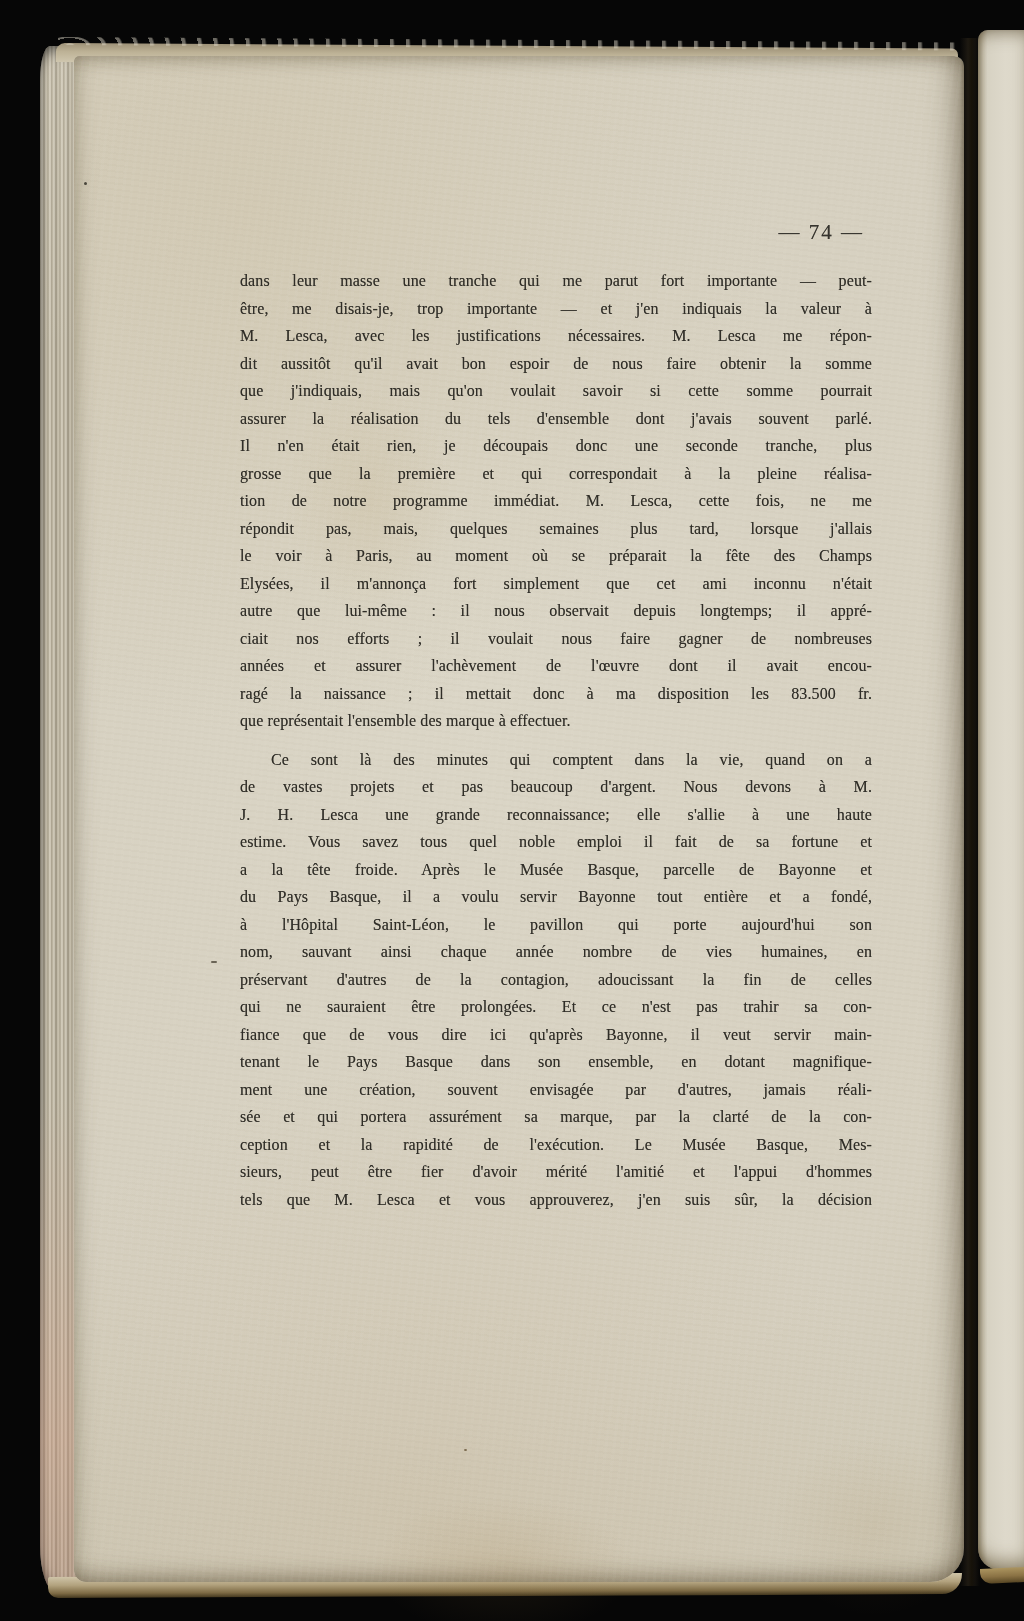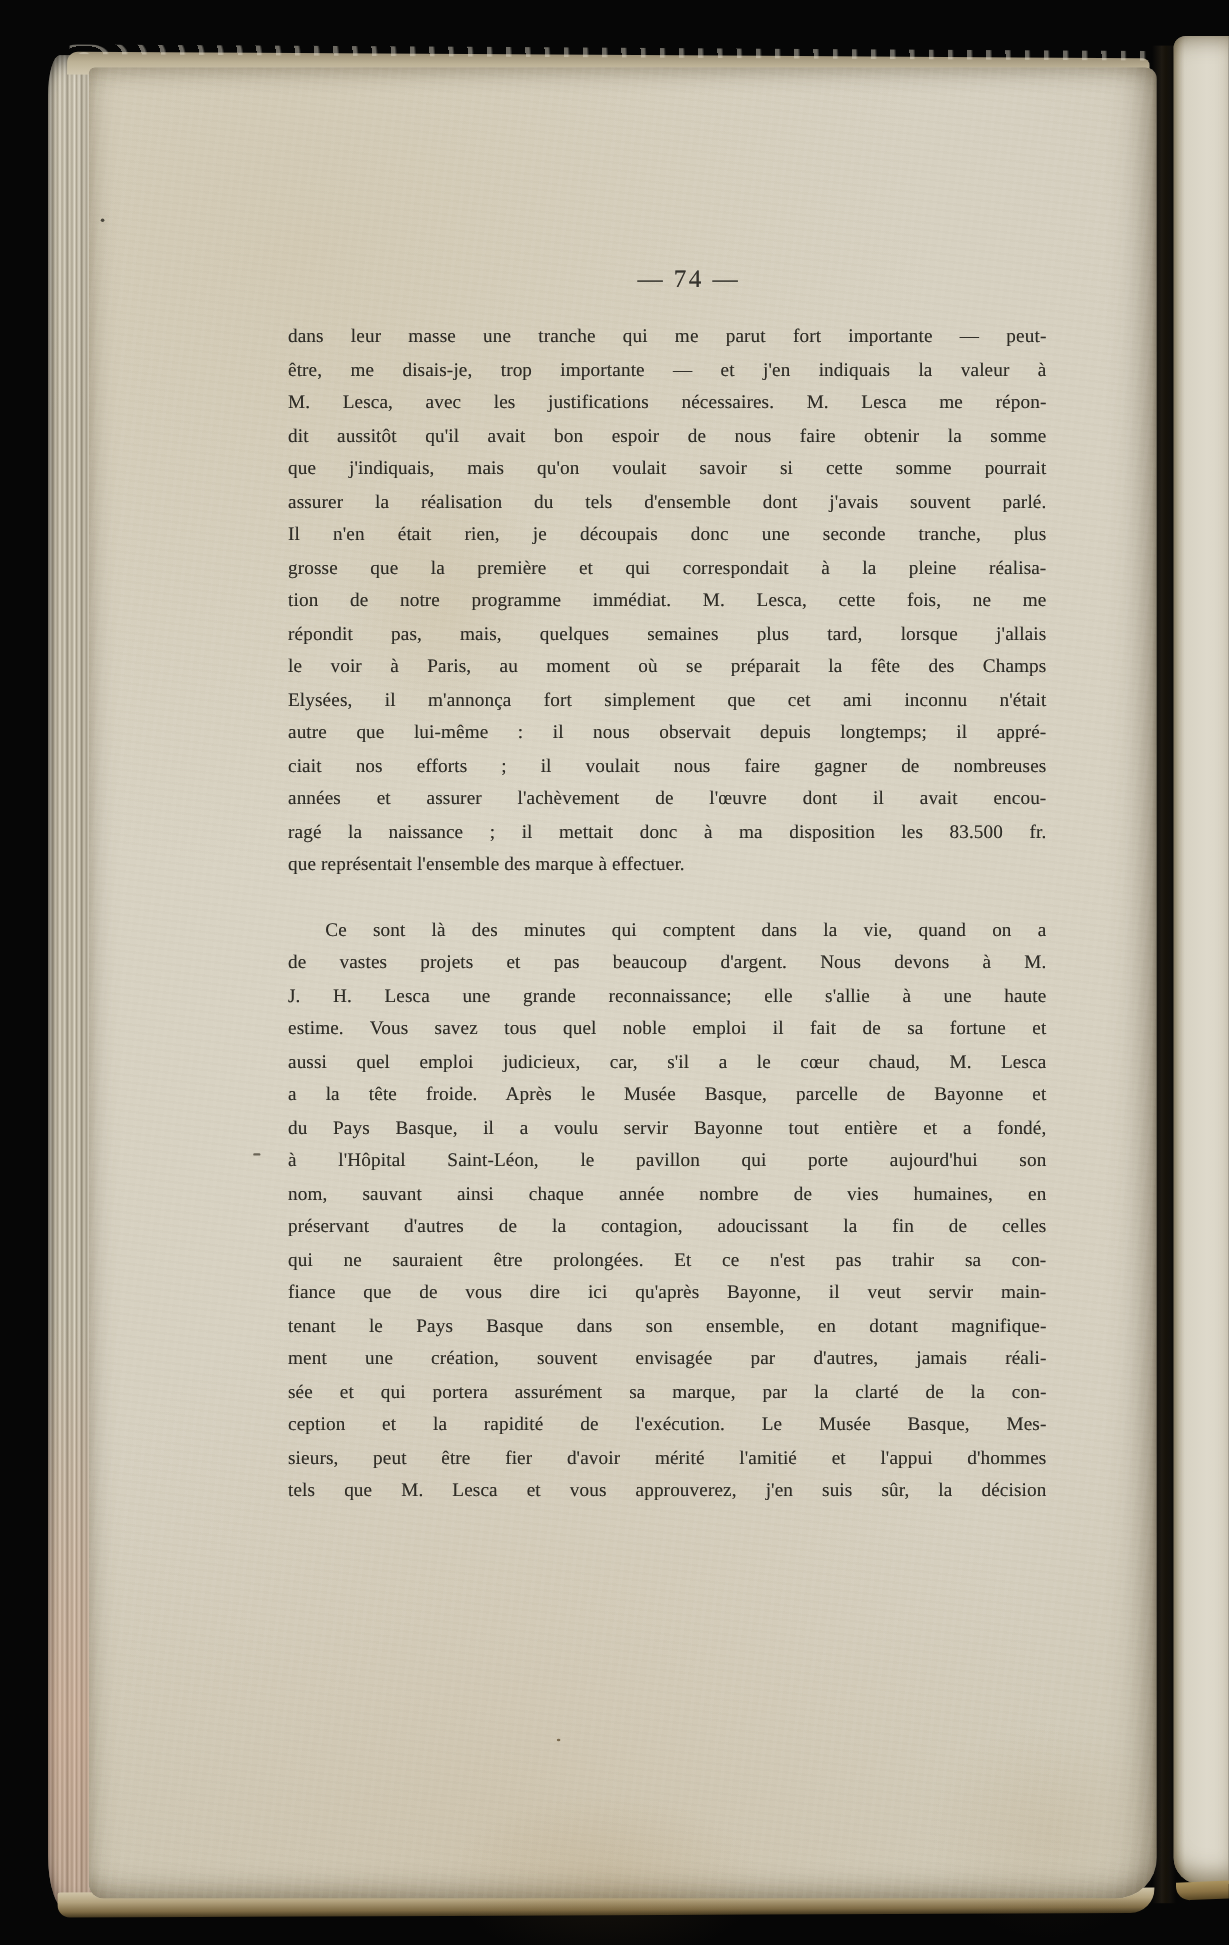--- a/index.html
+++ b/index.html
@@ -105,32 +105,32 @@
   }
   .next-page::after { 
     content: ""; position: absolute; left: 2px; right: 0; bottom: -13px; height: 15px;
     background: linear-gradient(180deg, #ab945f 0%, #8a7244 55%, #574624 100%);
     border-radius: 0 0 0 12px;
     transform: skewY(-2.5deg);
   }
 
   
   .page-number {
-    position: absolute; left: 258px; top: 219px; width: 632px;
-    text-align: center; font-size: 21px; line-height: 26px;
+    position: absolute; left: 232px; top: 219px; width: 632px;
+    text-align: right; font-size: 21px; line-height: 26px;
     color: #35332d; letter-spacing: 2px;
     text-shadow: 0 0 0.5px rgba(53,51,45,0.55);
   }
   .text-block {
     position: absolute; left: 240px; top: 267px; width: 632px;
     font-size: 16px; line-height: 27.5px; color: #2f2d27;
     letter-spacing: 0.1px;
     text-shadow: 0 0 0.5px rgba(47,45,39,0.5);
   }
-  .paragraph + .paragraph { margin-top: 27px; }
+  .paragraph + .paragraph { margin-top: 11px; }
   .line { text-align: justify; text-align-last: justify; }
   .line.line-short { text-align-last: left; }
   .line.first-indent { text-indent: 31px; }
 </style>
 </head>
 <body>
 
 <div class="scene">
 
   <div class="page-stack"></div>
@@ -172,21 +172,20 @@
         <div class="line">ciait nos efforts ; il voulait nous faire gagner de nombreuses</div>
         <div class="line">années et assurer l'achèvement de l'œuvre dont il avait encou-</div>
         <div class="line">ragé la naissance ; il mettait donc à ma disposition les 83.500 fr.</div>
         <div class="line line-short">que représentait l'ensemble des marque à effectuer.</div>
       </div>
       <div class="paragraph">
         <div class="line first-indent">Ce sont là des minutes qui comptent dans la vie, quand on a</div>
         <div class="line">de vastes projets et pas beaucoup d'argent. Nous devons à M.</div>
         <div class="line">J. H. Lesca une grande reconnaissance; elle s'allie à une haute</div>
         <div class="line">estime. Vous savez tous quel noble emploi il fait de sa fortune et</div>
-        <div class="line">aussi quel emploi judicieux, car, s'il a le cœur chaud, M. Lesca</div>
         <div class="line">a la tête froide. Après le Musée Basque, parcelle de Bayonne et</div>
         <div class="line">du Pays Basque, il a voulu servir Bayonne tout entière et a fondé,</div>
         <div class="line">à l'Hôpital Saint-Léon, le pavillon qui porte aujourd'hui son</div>
         <div class="line">nom, sauvant ainsi chaque année nombre de vies humaines, en</div>
         <div class="line">préservant d'autres de la contagion, adoucissant la fin de celles</div>
         <div class="line">qui ne sauraient être prolongées. Et ce n'est pas trahir sa con-</div>
         <div class="line">fiance que de vous dire ici qu'après Bayonne, il veut servir main-</div>
         <div class="line">tenant le Pays Basque dans son ensemble, en dotant magnifique-</div>
         <div class="line">ment une création, souvent envisagée par d'autres, jamais réali-</div>
         <div class="line">sée et qui portera assurément sa marque, par la clarté de la con-</div>

